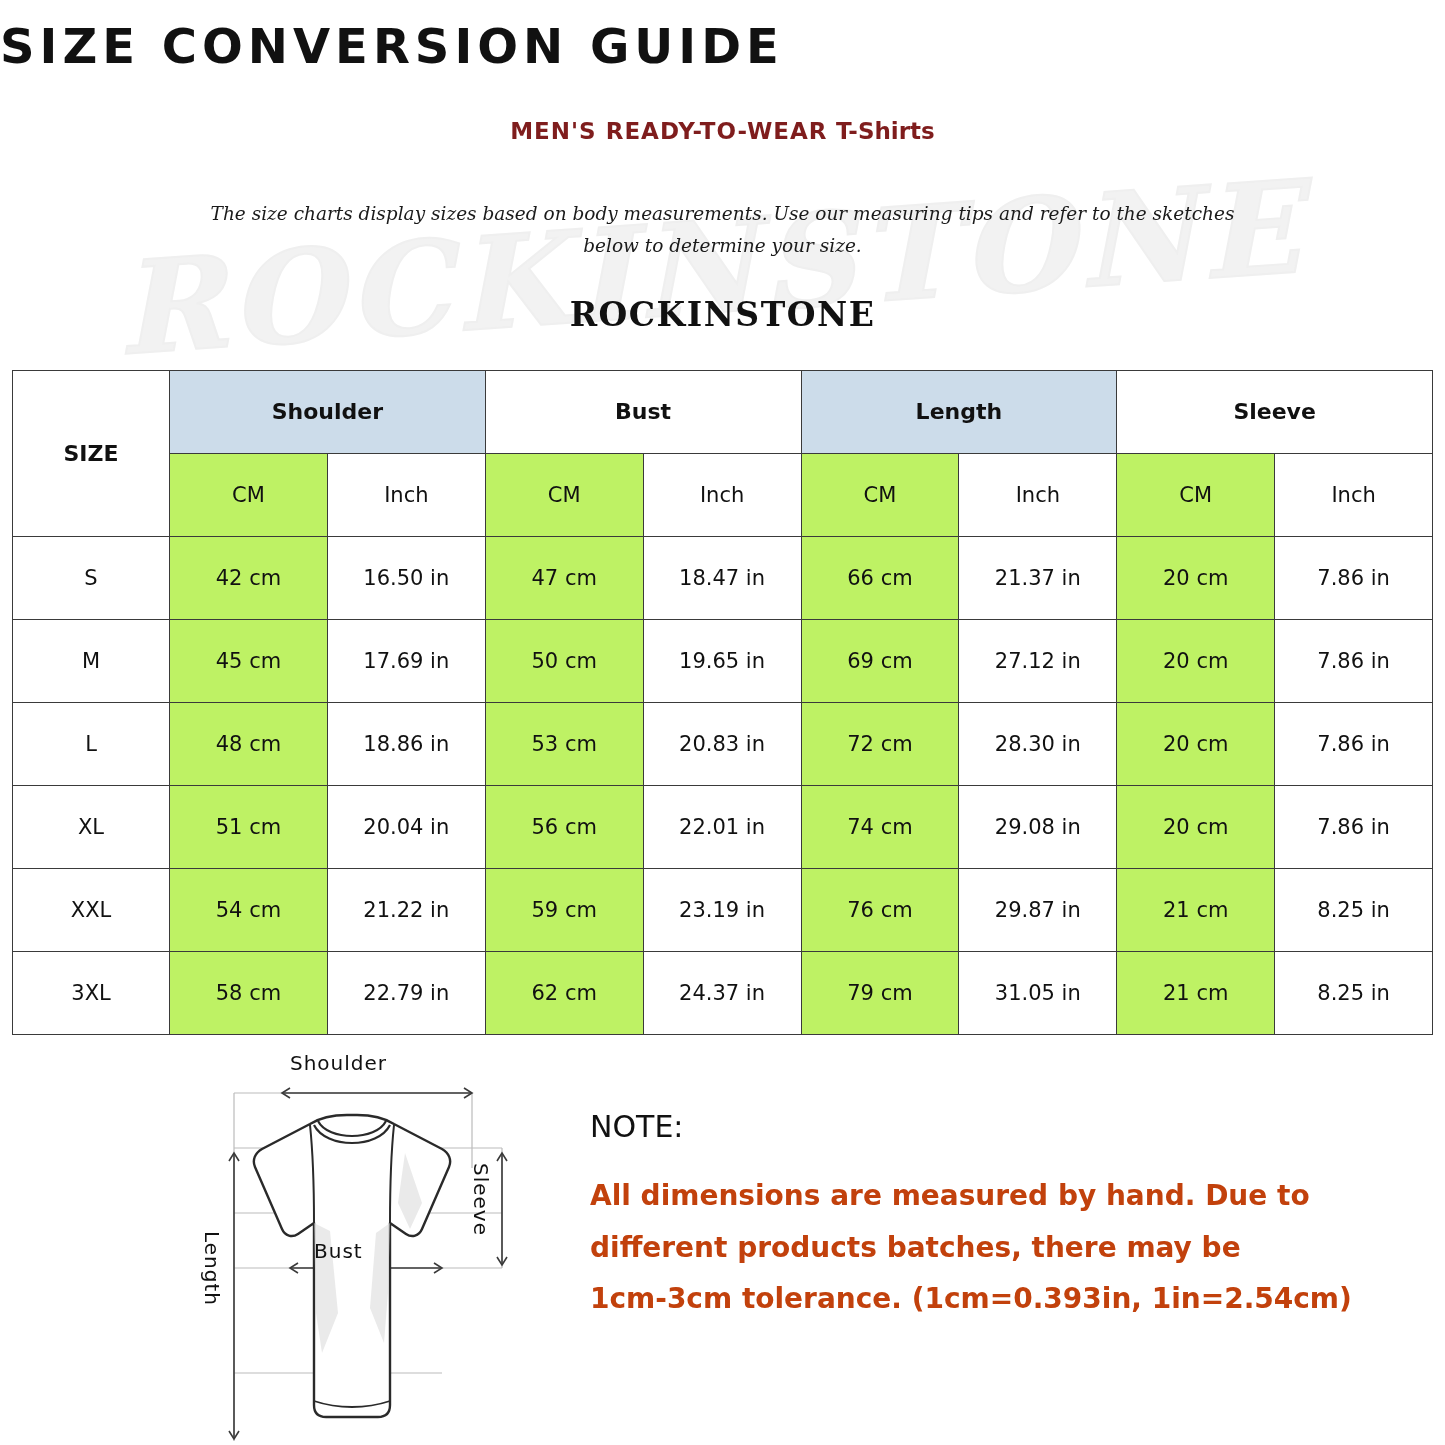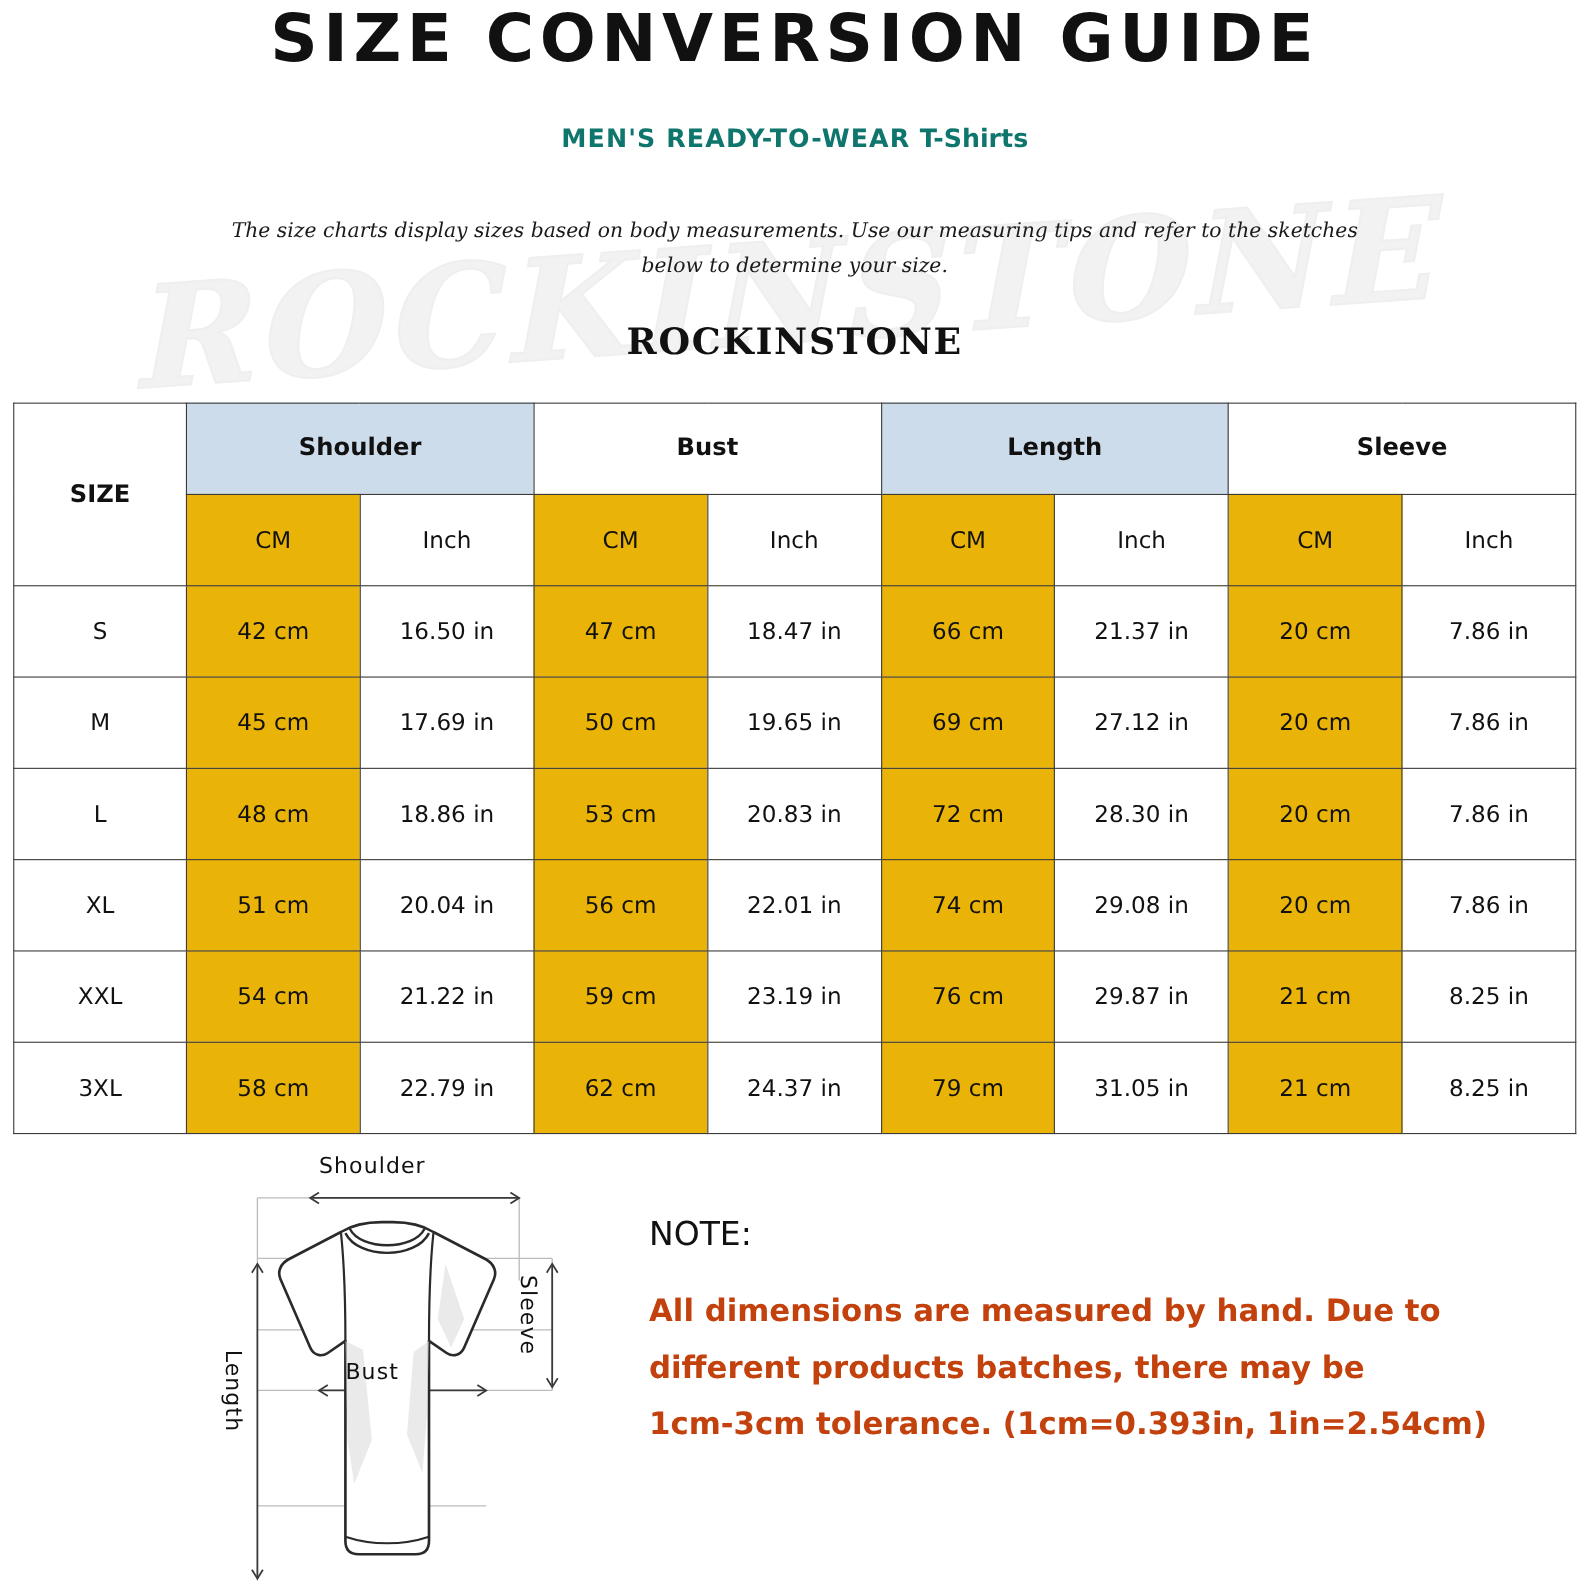--- a/index.html
+++ b/index.html
@@ -41,37 +41,38 @@
     transform: skewY(-4deg);
     pointer-events: none;
     user-select: none;
     z-index: 0;
   }
 
   
   .title {
     position: relative;
     z-index: 2;
-    text-align: center;
-    font-family: "DejaVu Sans", sans-serif;
-    font-weight: bold;
-    font-size: 60px;
+    text-align: left;
+    font-family: "DejaVu Sans", sans-serif;
+    font-weight: bold;
+    font-size: 48px;
     letter-spacing: 5px;
+    padding-top: 18px;
     color: #111;
   }
   .subtitle {
     position: relative;
     z-index: 2;
     text-align: center;
     font-family: "DejaVu Sans", sans-serif;
     font-weight: bold;
     font-size: 23px;
     letter-spacing: 0.5px;
     margin-top: 44px;
-    color: #0f766e;
+    color: #7f1d1d;
   }
   .subtitle .ready {
     letter-spacing: 1px;
   }
   .subtitle .tee {
     letter-spacing: 0px;
   }
   .desc {
     position: relative;
     z-index: 2;
@@ -114,21 +115,21 @@
     font-size: 21px;
     color: #111;
     height: 82px;
     padding: 0;
   }
   table.size-table th {
     font-weight: bold;
     font-size: 22px;
   }
   .col-size { width: 156px; }
-  .cell-shade { background: #eab308; }
+  .cell-shade { background: #bef264; }
   .hdr-group { background: #ccdcea; }
   .unit-row td { font-size: 21px; }
   .size-cell { font-size: 22px; }
 
   
   .bottom {
     position: relative;
     z-index: 2;
     display: flex;
     align-items: flex-start;

